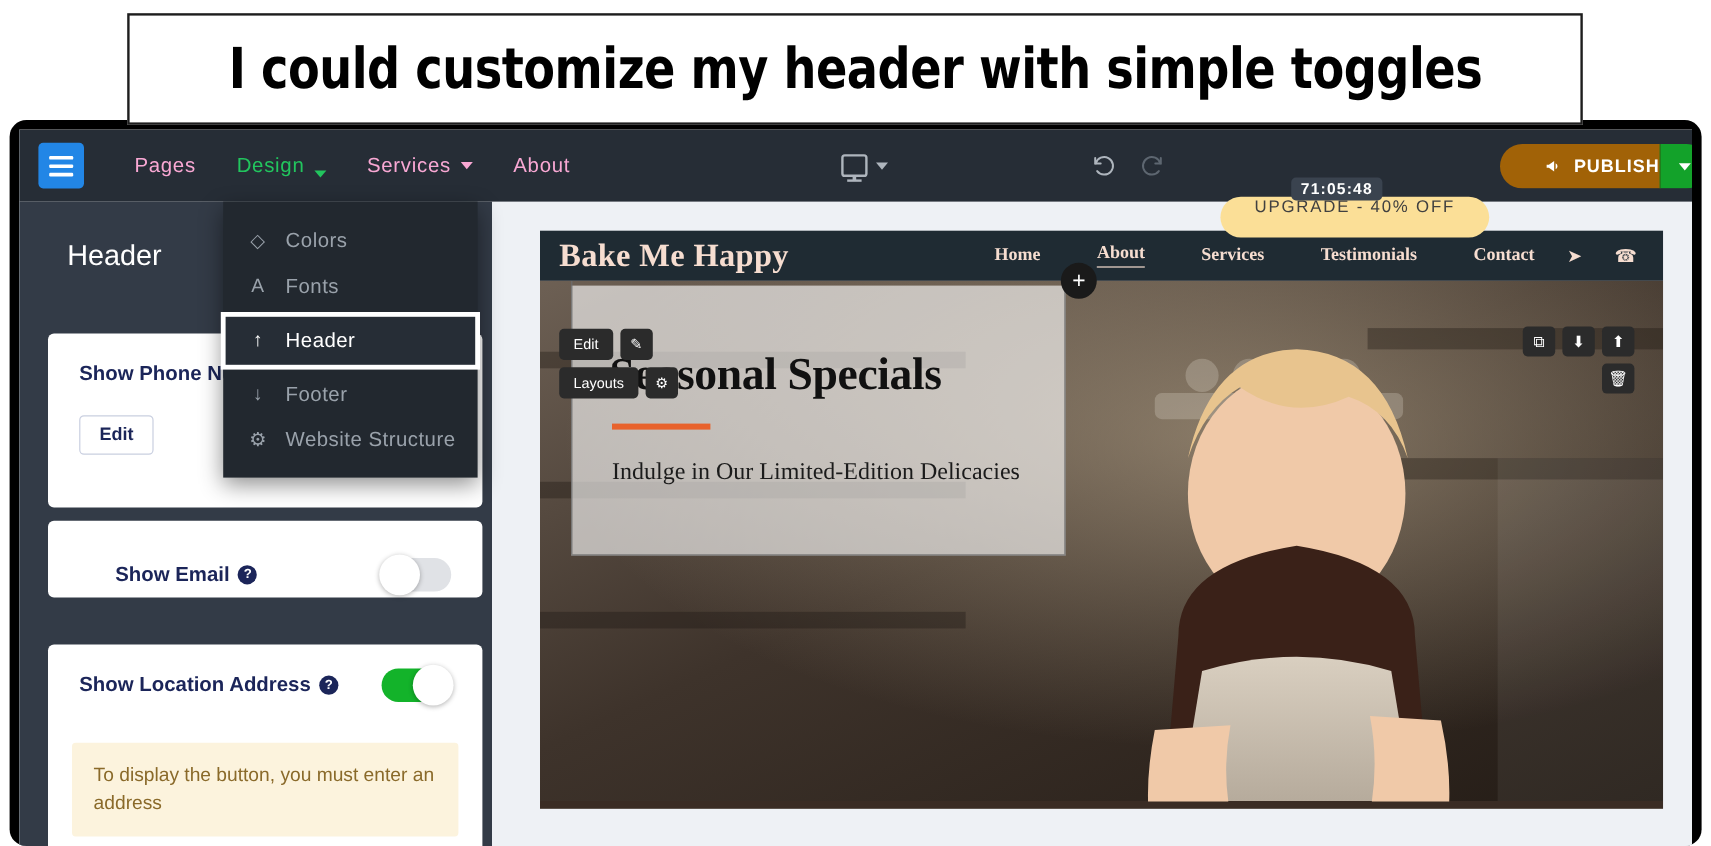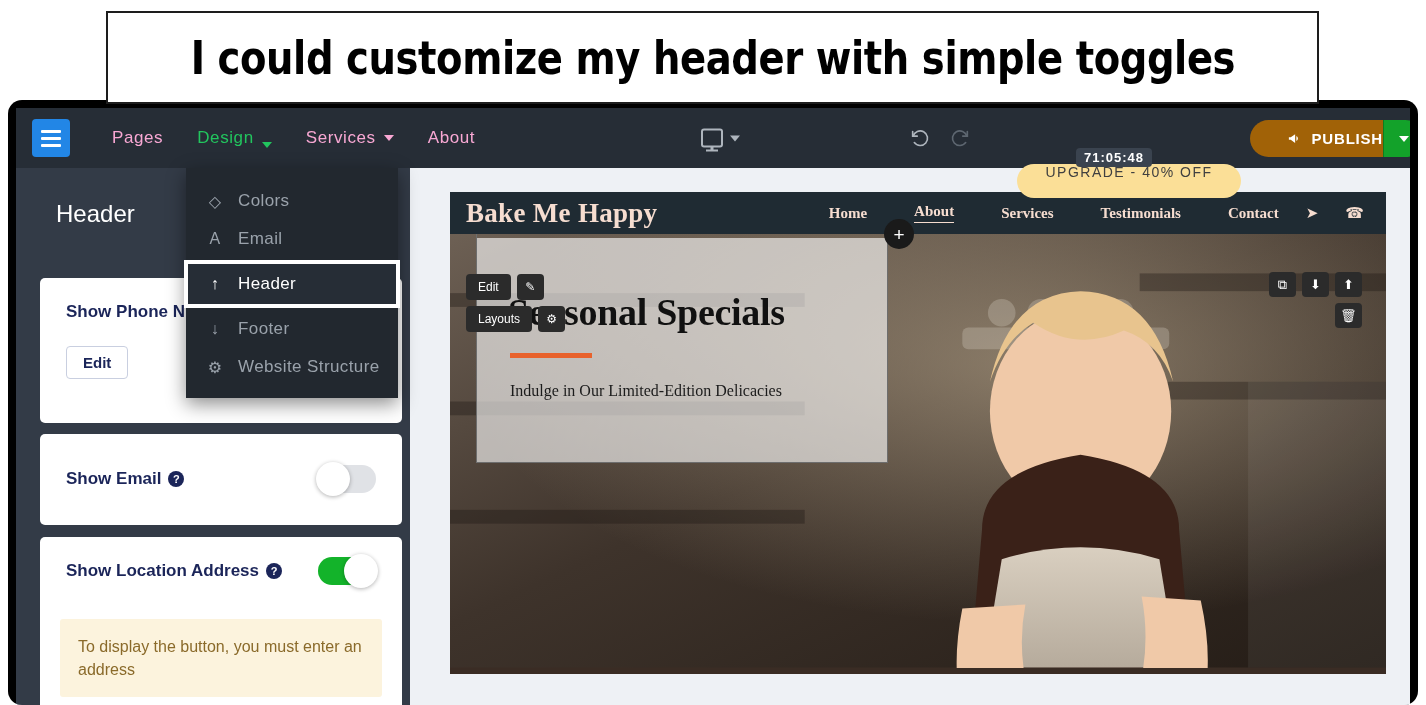--- a/index.html
+++ b/index.html
@@ -185,21 +185,21 @@
     position: absolute; left: 26px; top: 4px; width: 412px; height: 225px;
     background: rgba(255,255,255,0.62);
   }
   .hero-title {
     position: absolute; left: 58px; top: 56px; font-family: "Liberation Serif", serif;
     font-size: 38px; font-weight: 700; color: #111111; letter-spacing: -0.3px;
   }
   .hero-rule { position: absolute; left: 60px; top: 119px; width: 82px; height: 5px; background: #e8622c; }
   .hero-sub {
     position: absolute; left: 60px; top: 148px; font-family: "Liberation Serif", serif;
-    font-size: 16px; color: #1b1b1b;
+    font-size: 20px; color: #1b1b1b;
   }
 
   .edit-cluster { position: absolute; left: 16px; top: 40px; z-index: 11; }
   .ec-row { display: flex; gap: 6px; margin-bottom: 6px; }
   .ec-btn {
     background: #2b2b2b; color: #fff; border-radius: 4px; height: 26px;
     display: flex; align-items: center; justify-content: center;
     font-size: 12px; padding: 0 12px; cursor: pointer;
   }
   .ec-sq { width: 27px; padding: 0; }
@@ -291,21 +291,21 @@
           <div class="card-label">
             <span>Show Phone Number</span>
             <span class="help-ico">?</span>
           </div>
         </div>
         <div style="padding:0 26px;">
           <button class="edit-btn">Edit</button>
         </div>
       </div>
 
-      <div class="card" style="top:266px;height:91px;">
+      <div class="card" style="top:266px;height:64px;padding-left:30px;">
         <div class="card-row" style="height:90px;">
           <div class="card-label">
             <span>Show Email</span>
             <span class="help-ico">?</span>
           </div>
           <div class="toggle off">
             <div class="knob"></div>
           </div>
         </div>
       </div>
@@ -324,21 +324,21 @@
       </div>
     </div>
 
     <div class="design-menu">
       <div class="menu-item">
         <span class="menu-ico">◇</span>
         <span>Colors</span>
       </div>
       <div class="menu-item">
         <span class="menu-ico">A</span>
-        <span>Email</span>
+        <span>Fonts</span>
       </div>
       <div class="menu-item highlight">
         <span class="menu-ico">↑</span>
         <span>Header</span>
       </div>
       <div class="menu-item">
         <span class="menu-ico">↓</span>
         <span>Footer</span>
       </div>
       <div class="menu-item">

